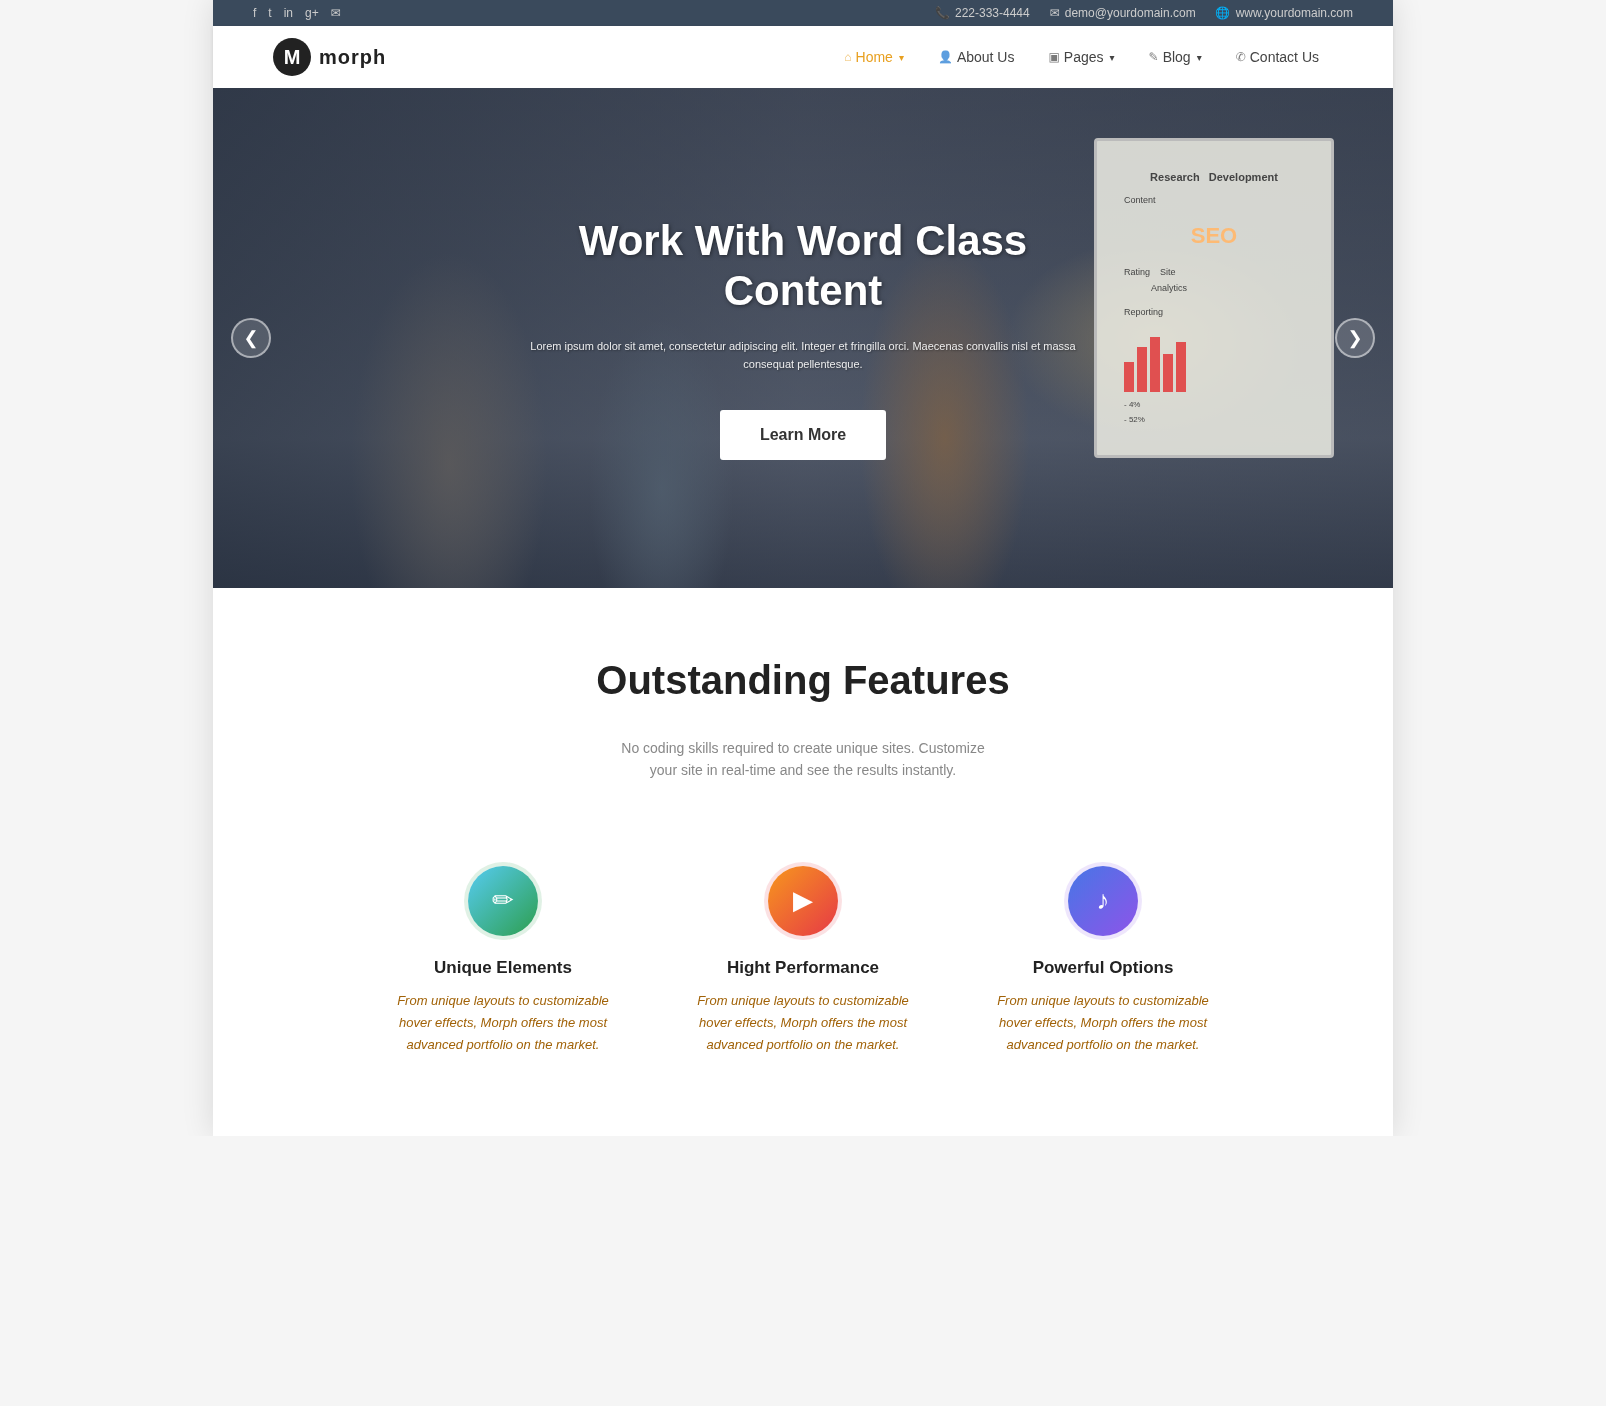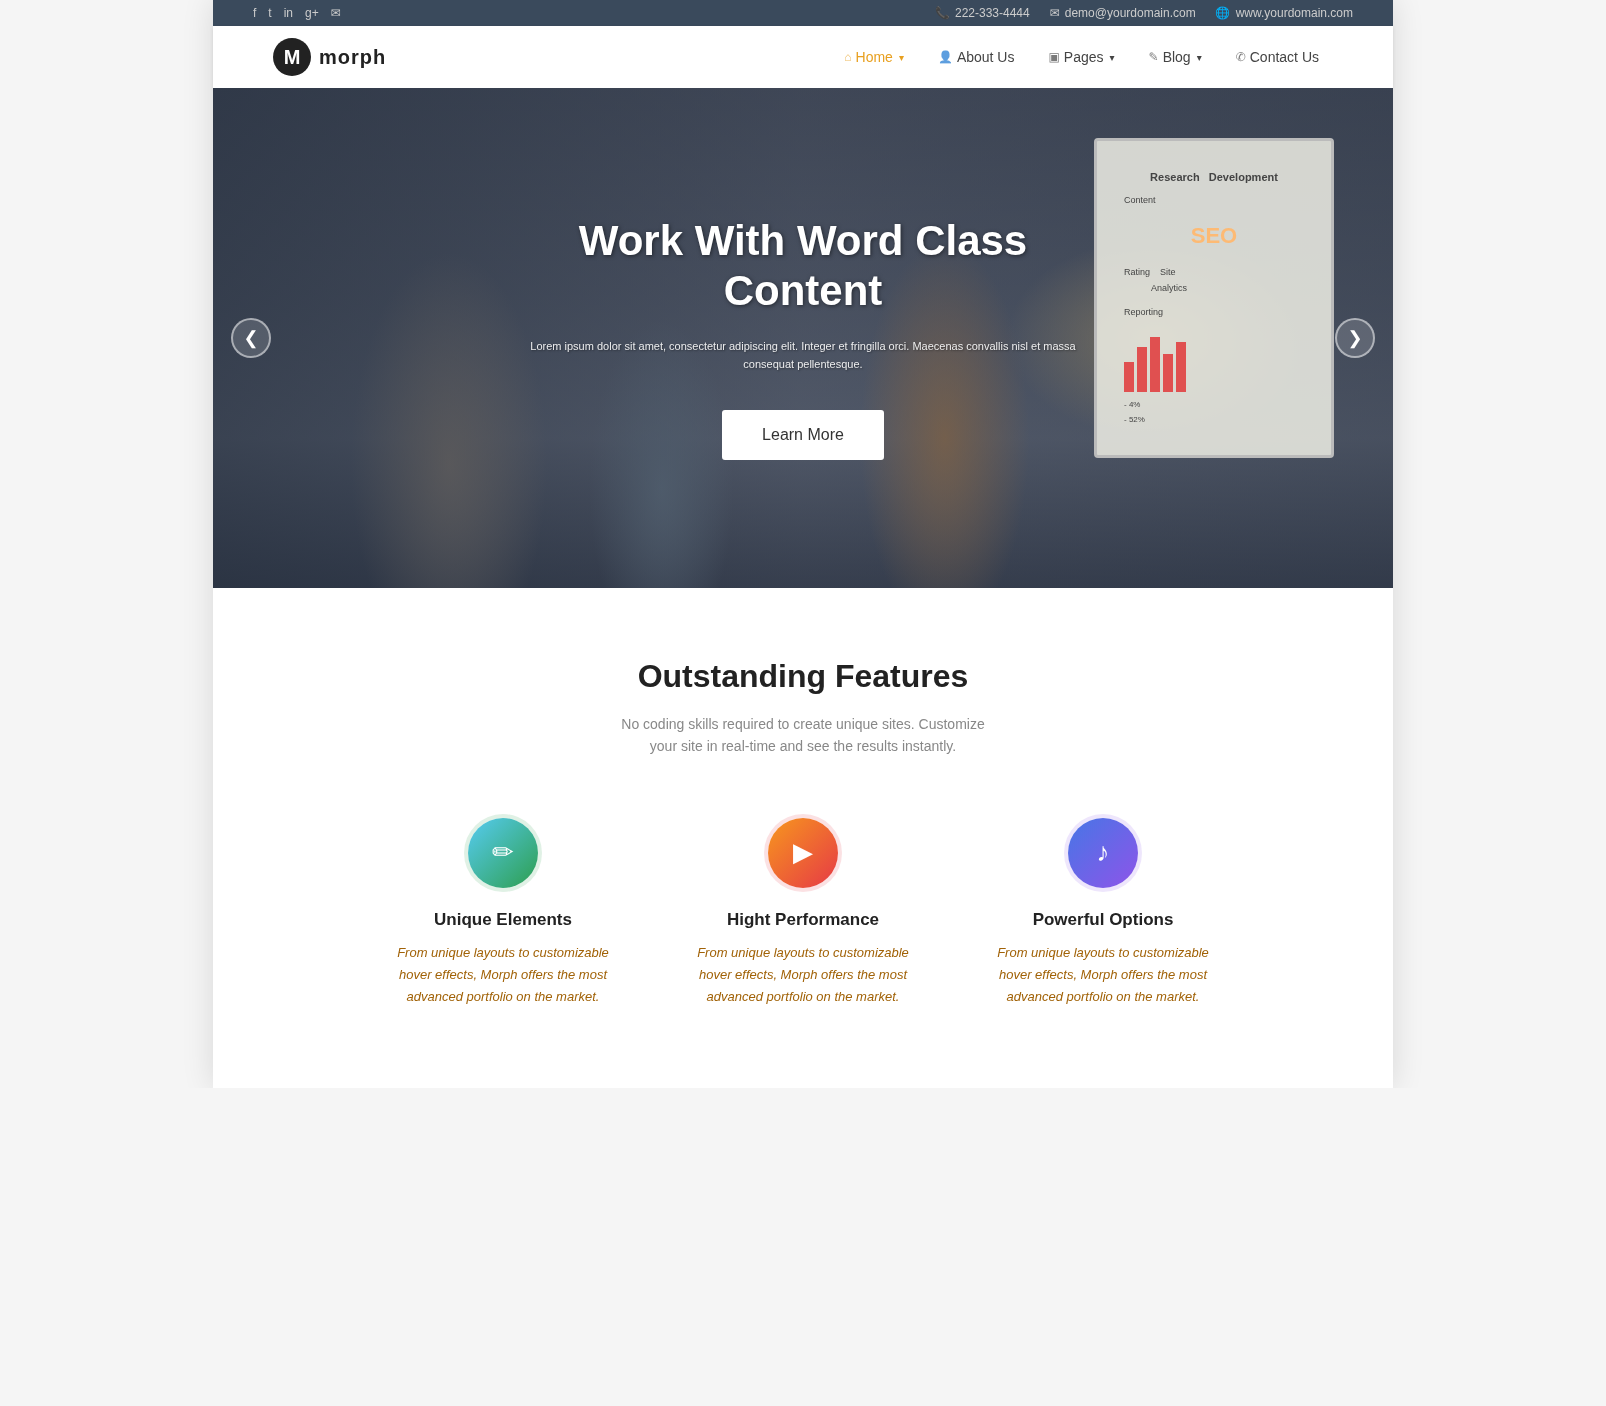--- a/index.html
+++ b/index.html
@@ -120,21 +120,21 @@
       margin-bottom: 36px;
       line-height: 1.7;
       text-shadow: 1px 1px 2px rgba(0,0,0,0.4);
     }
     .hero-btn {
       display: inline-block;
       padding: 14px 38px;
       background: #fff;
       color: #333;
       font-size: 16px;
-      font-weight: 400;
+      font-weight: 700;
       border: 2px solid #fff;
       border-radius: 3px;
       cursor: pointer;
       text-decoration: none;
       transition: all 0.2s;
     }
 
     
     .slider-arrow {
       position: absolute;
@@ -153,30 +153,30 @@
     .slider-arrow.left { left: 18px; }
     .slider-arrow.right { right: 18px; }
 
     
     .features {
       background: #fff;
       padding: 70px 40px 80px;
       text-align: center;
     }
     .features-title {
-      font-size: 32px;
+      font-size: 40px;
       font-weight: 600;
       color: #222;
-      margin-bottom: 18px;
+      margin-bottom: 34px;
     }
     .features-subtitle {
       font-size: 14px;
       color: #888;
       max-width: 380px;
-      margin: 0 auto 60px;
+      margin: 0 auto 84px;
       line-height: 1.6;
     }
     .features-grid {
       display: flex;
       justify-content: center;
       gap: 80px;
       flex-wrap: wrap;
     }
     .feature-item {
       max-width: 220px;

